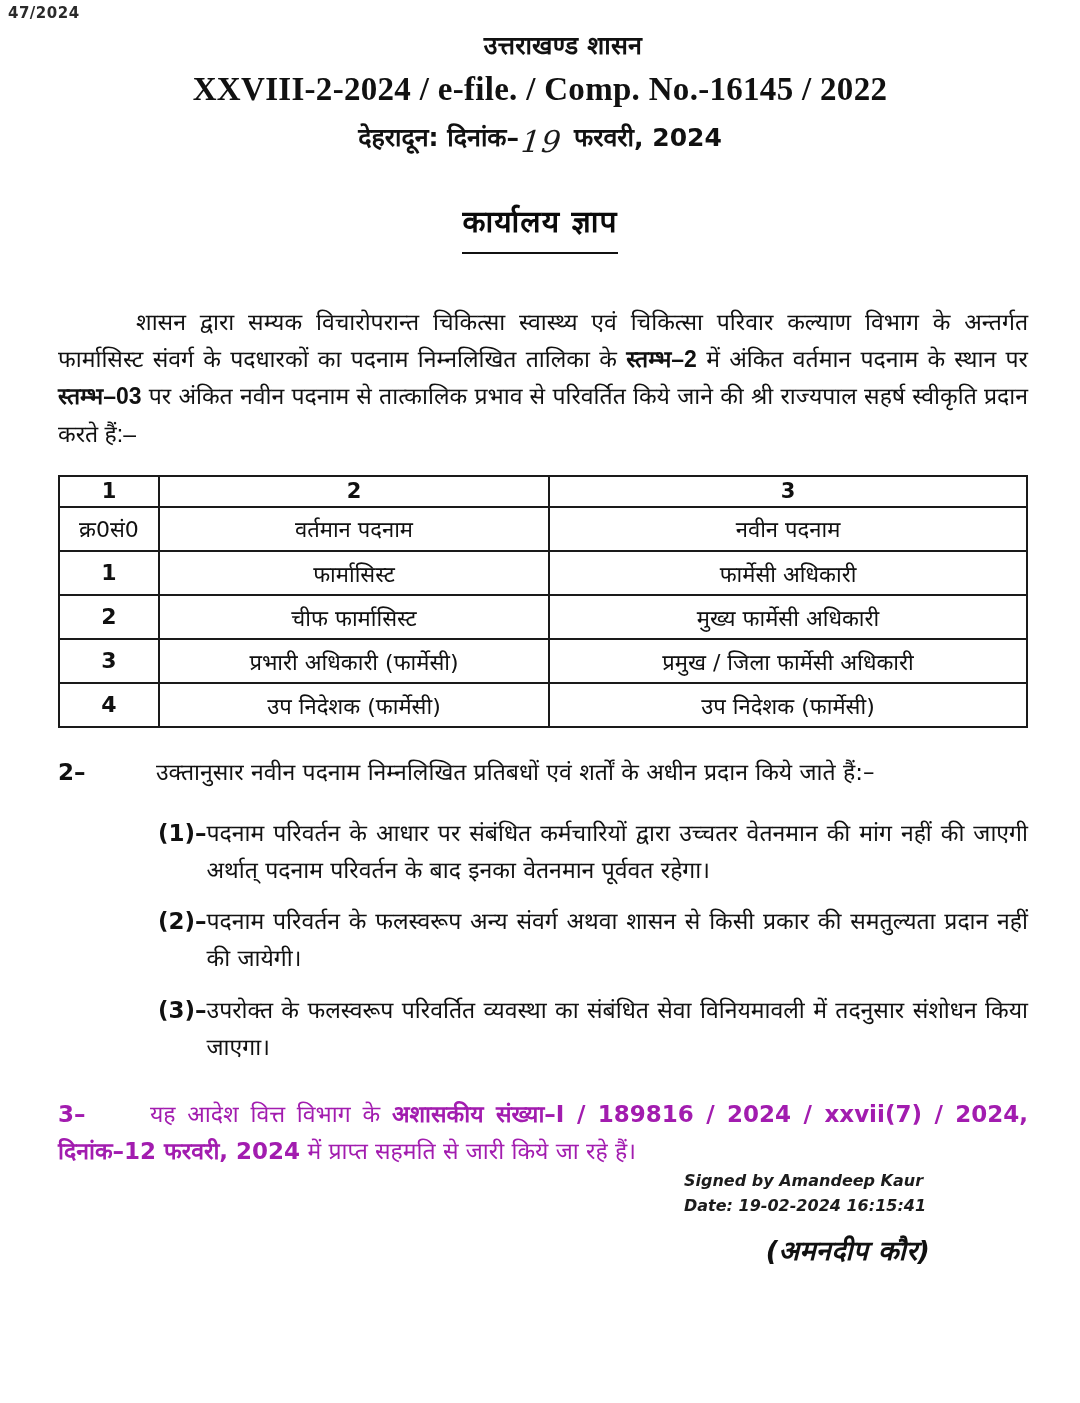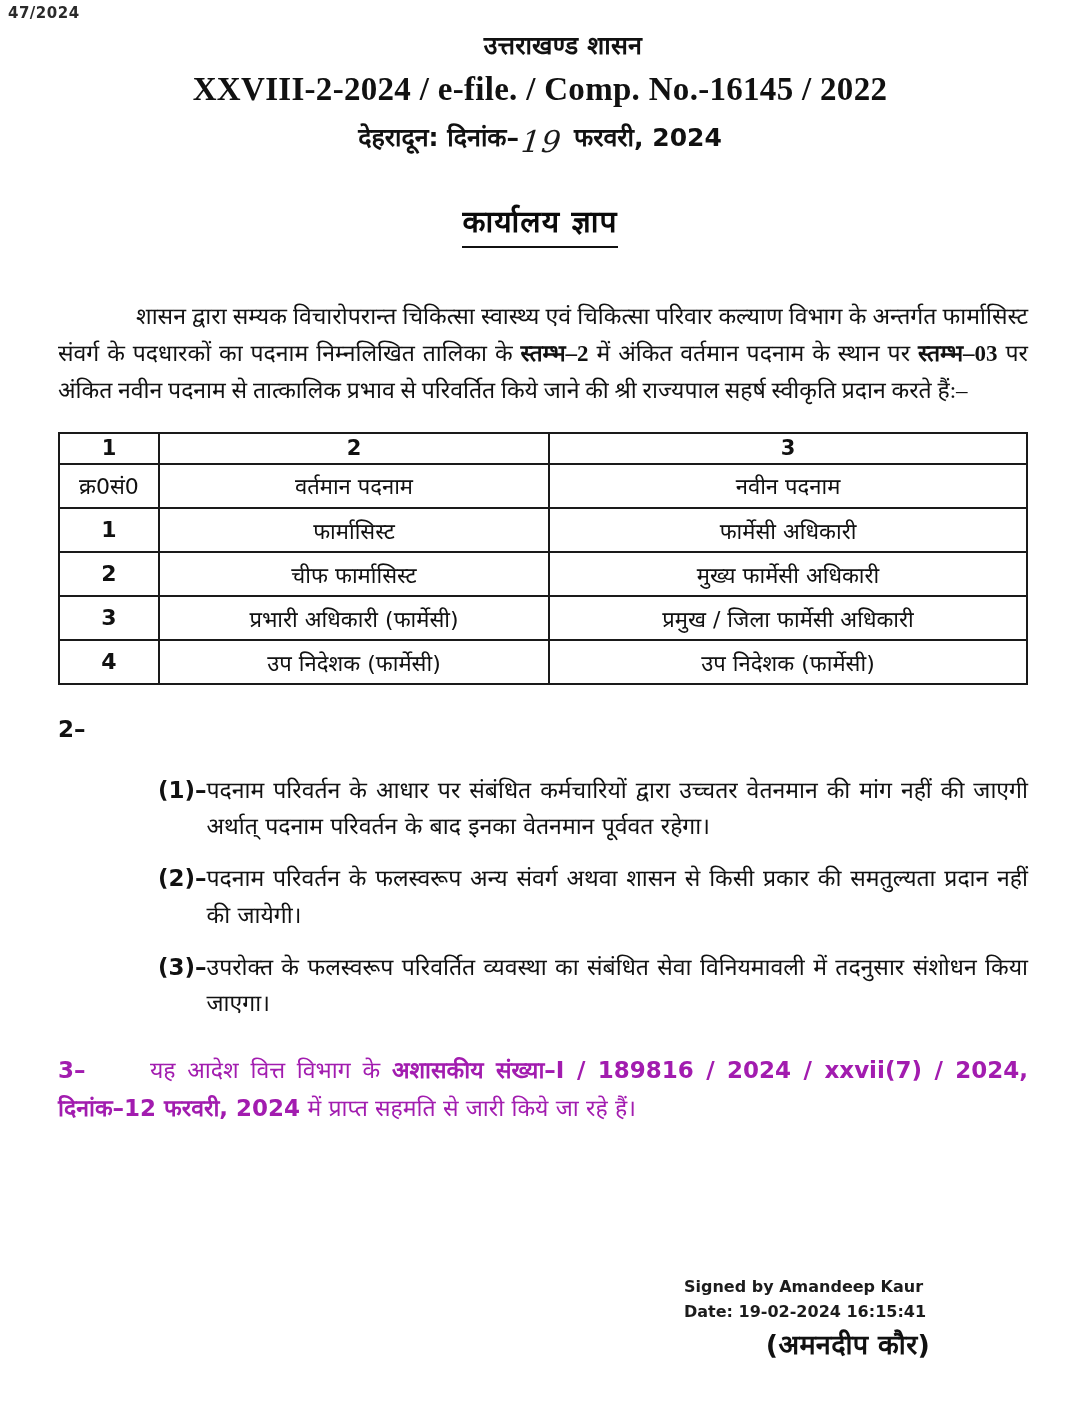--- a/index.html
+++ b/index.html
@@ -78,29 +78,29 @@
   
   .memo-title-wrap {
     text-align: center;
     margin-top: 42px;
   }
   .memo-title {
     font-family: "DejaVu Sans", sans-serif;
     font-size: 30px;
     font-weight: 700;
     border-bottom: 2px solid #111;
-    padding-bottom: 5px;
+    padding-bottom: 11px;
     display: inline-block;
     letter-spacing: 1px;
   }
 
   
   .main-para {
     margin: 50px 52px 0 58px;
-    font-family: Liberation Serif, serif;
+    font-family: Liberation Sans, sans-serif;
     font-size: 23px;
     line-height: 1.62;
     text-align: justify;
     text-align-last: left;
     text-indent: 78px;
     color: #111;
   }
   .b { font-weight: 700; }
 
   
@@ -192,38 +192,40 @@
   .clause3 .lead {
     font-weight: 700;
     display: inline-block;
     width: 92px;
   }
 
   
   .sign-block {
     position: absolute;
     right: 62px;
-    top: 1275px;
+    top: 1169px;
     text-align: center;
     width: 340px;
+    font-style: italic;
   }
   .sign-meta {
     font-family: "DejaVu Sans", sans-serif;
     font-size: 16px;
     font-weight: 600;
     color: #1c1c1c;
     line-height: 1.55;
     text-align: left;
     padding-left: 6px;
   }
   .sign-name {
     font-family: "DejaVu Sans", sans-serif;
     font-size: 27px;
     font-weight: 700;
     color: #111;
+    margin-top: 12px;
     letter-spacing: 0.3px;
   }
   .sign-desig {
     font-family: "DejaVu Sans", sans-serif;
     font-size: 22px;
     color: #111;
     margin-top: 4px;
     letter-spacing: 0.5px;
   }
 </style>
@@ -288,20 +290,21 @@
           <td>उप निदेशक (फार्मेसी)</td>
           <td>उप निदेशक (फार्मेसी)</td>
         </tr>
       </tbody>
     </table>
   </div>
 
   <div class="clause-block">
     <div class="clause-row">
       <div class="clause-num">2–</div>
+      <div class="clause-text">उक्तानुसार नवीन पदनाम निम्नलिखित प्रतिबधों एवं शर्तों के अधीन प्रदान किये जाते हैं:–</div>
     </div>
 
     <div class="sub-list">
       <div class="sub-item">
         <span class="sub-marker">(1)–</span>
         <span class="sub-body">पदनाम परिवर्तन के आधार पर संबंधित कर्मचारियों द्वारा उच्चतर वेतनमान की मांग नहीं की जाएगी अर्थात् पदनाम परिवर्तन के बाद इनका वेतनमान पूर्ववत रहेगा।</span>
       </div>
       <div class="sub-item">
         <span class="sub-marker">(2)–</span>
         <span class="sub-body">पदनाम परिवर्तन के फलस्वरूप अन्य संवर्ग अथवा शासन से किसी प्रकार की समतुल्यता प्रदान नहीं की जायेगी।</span>

